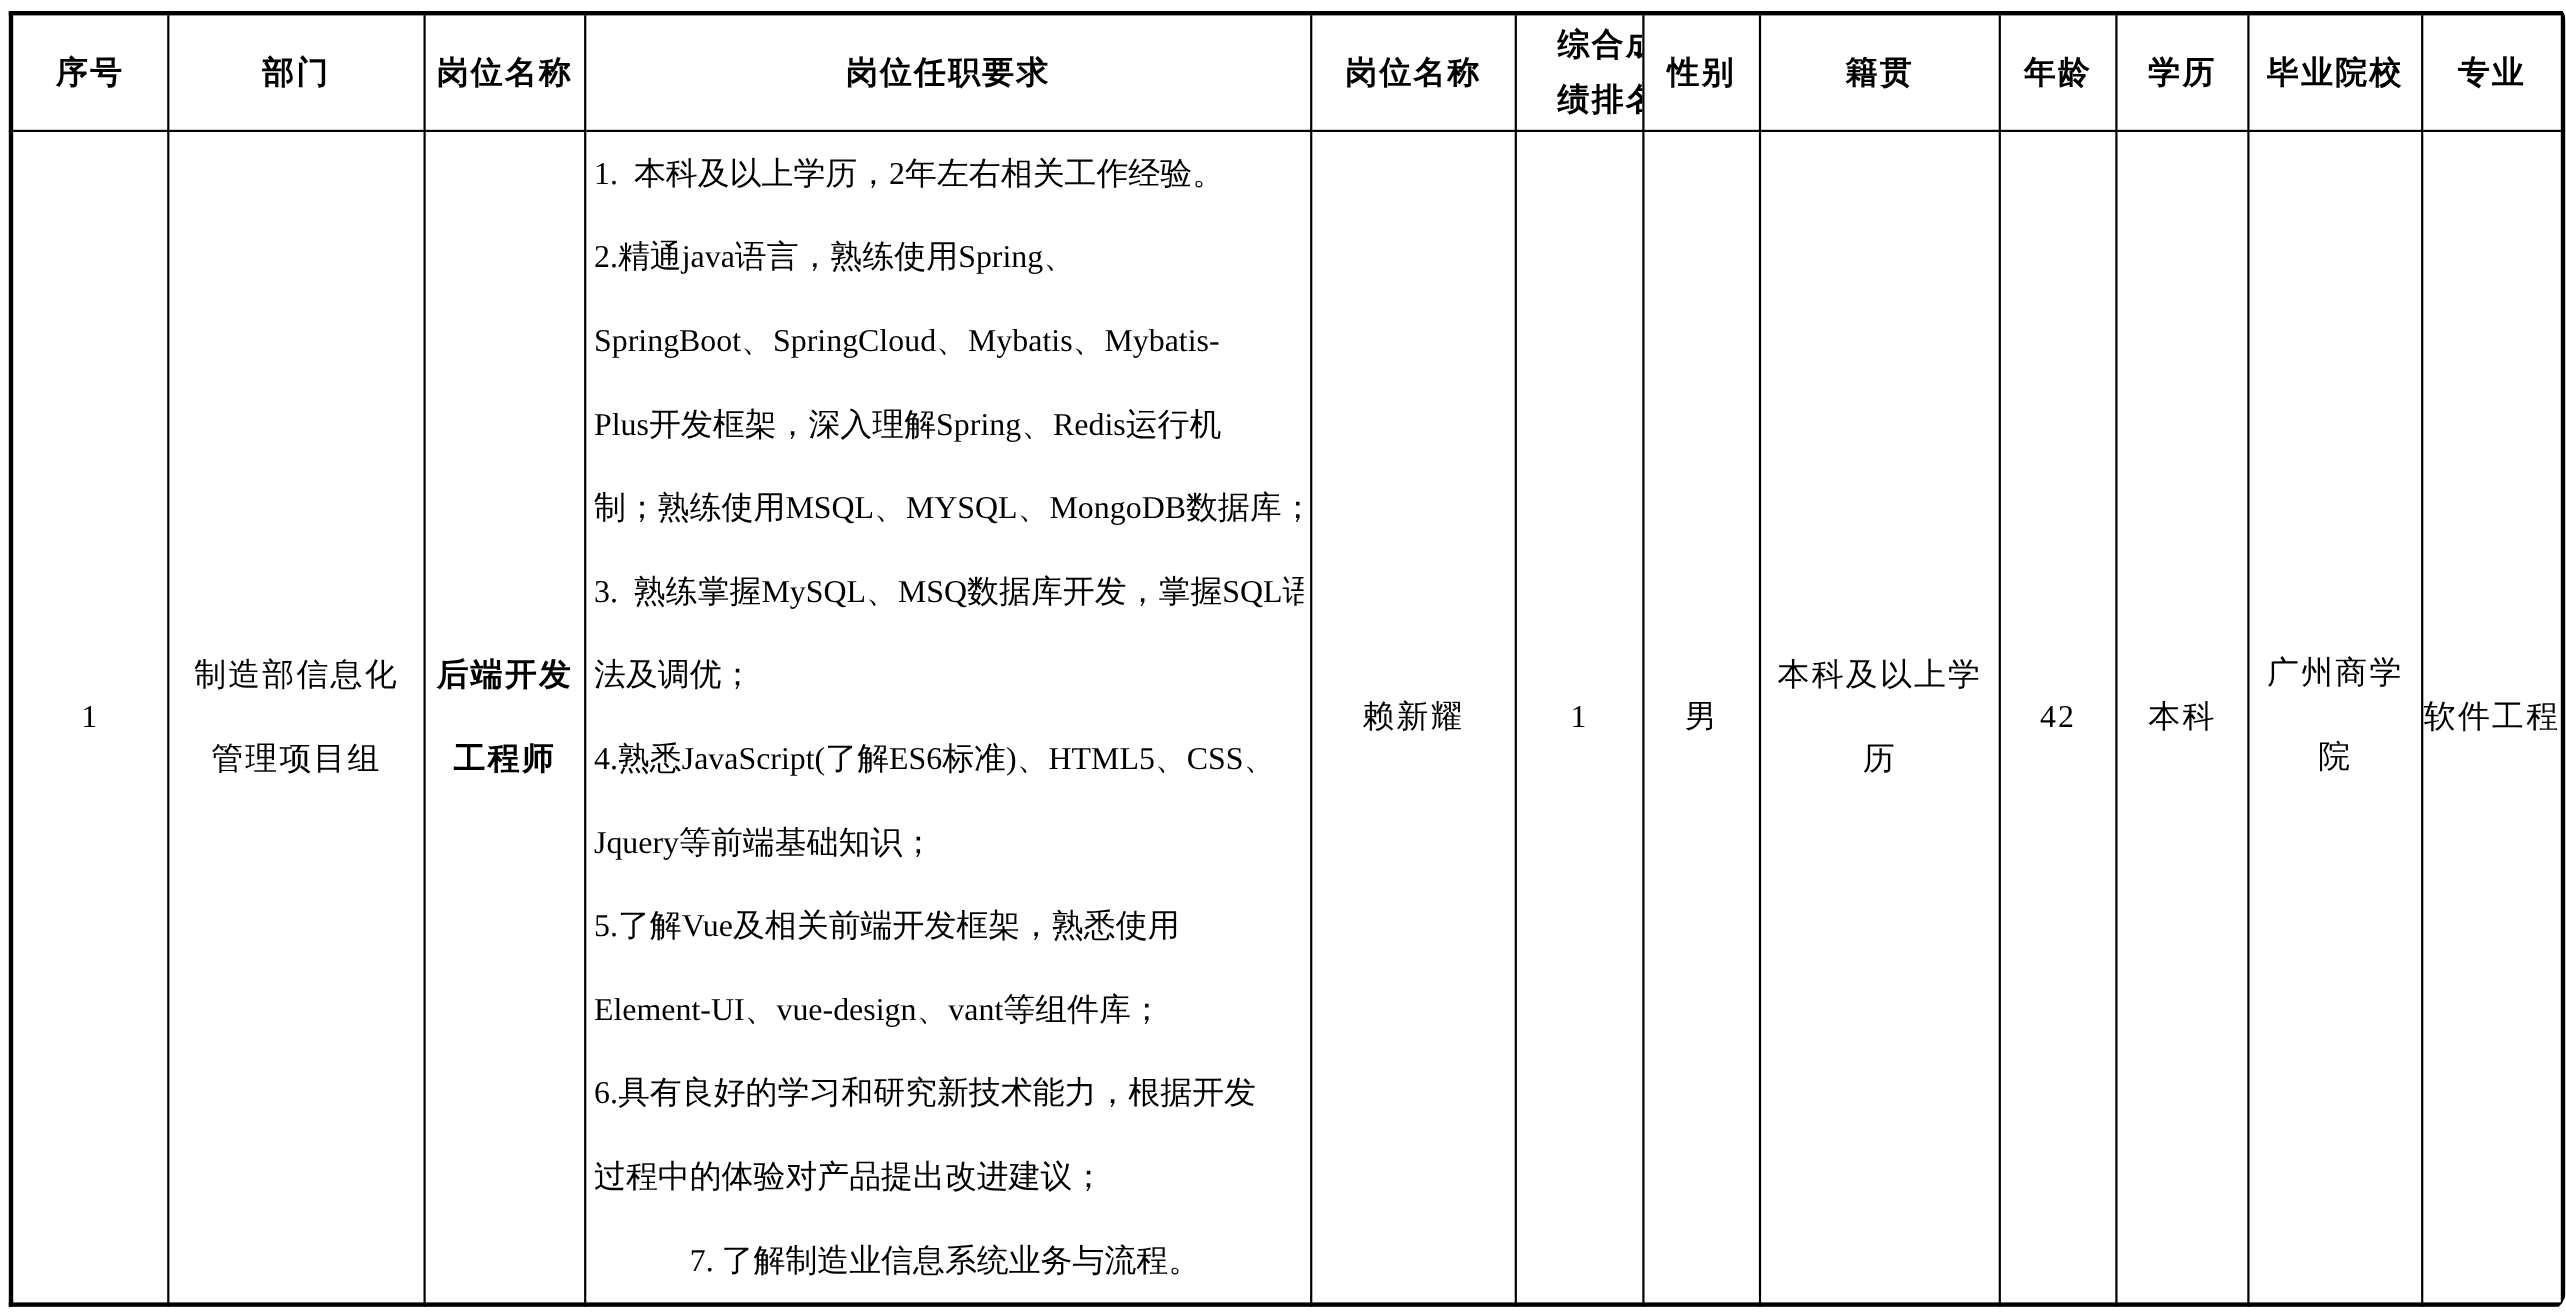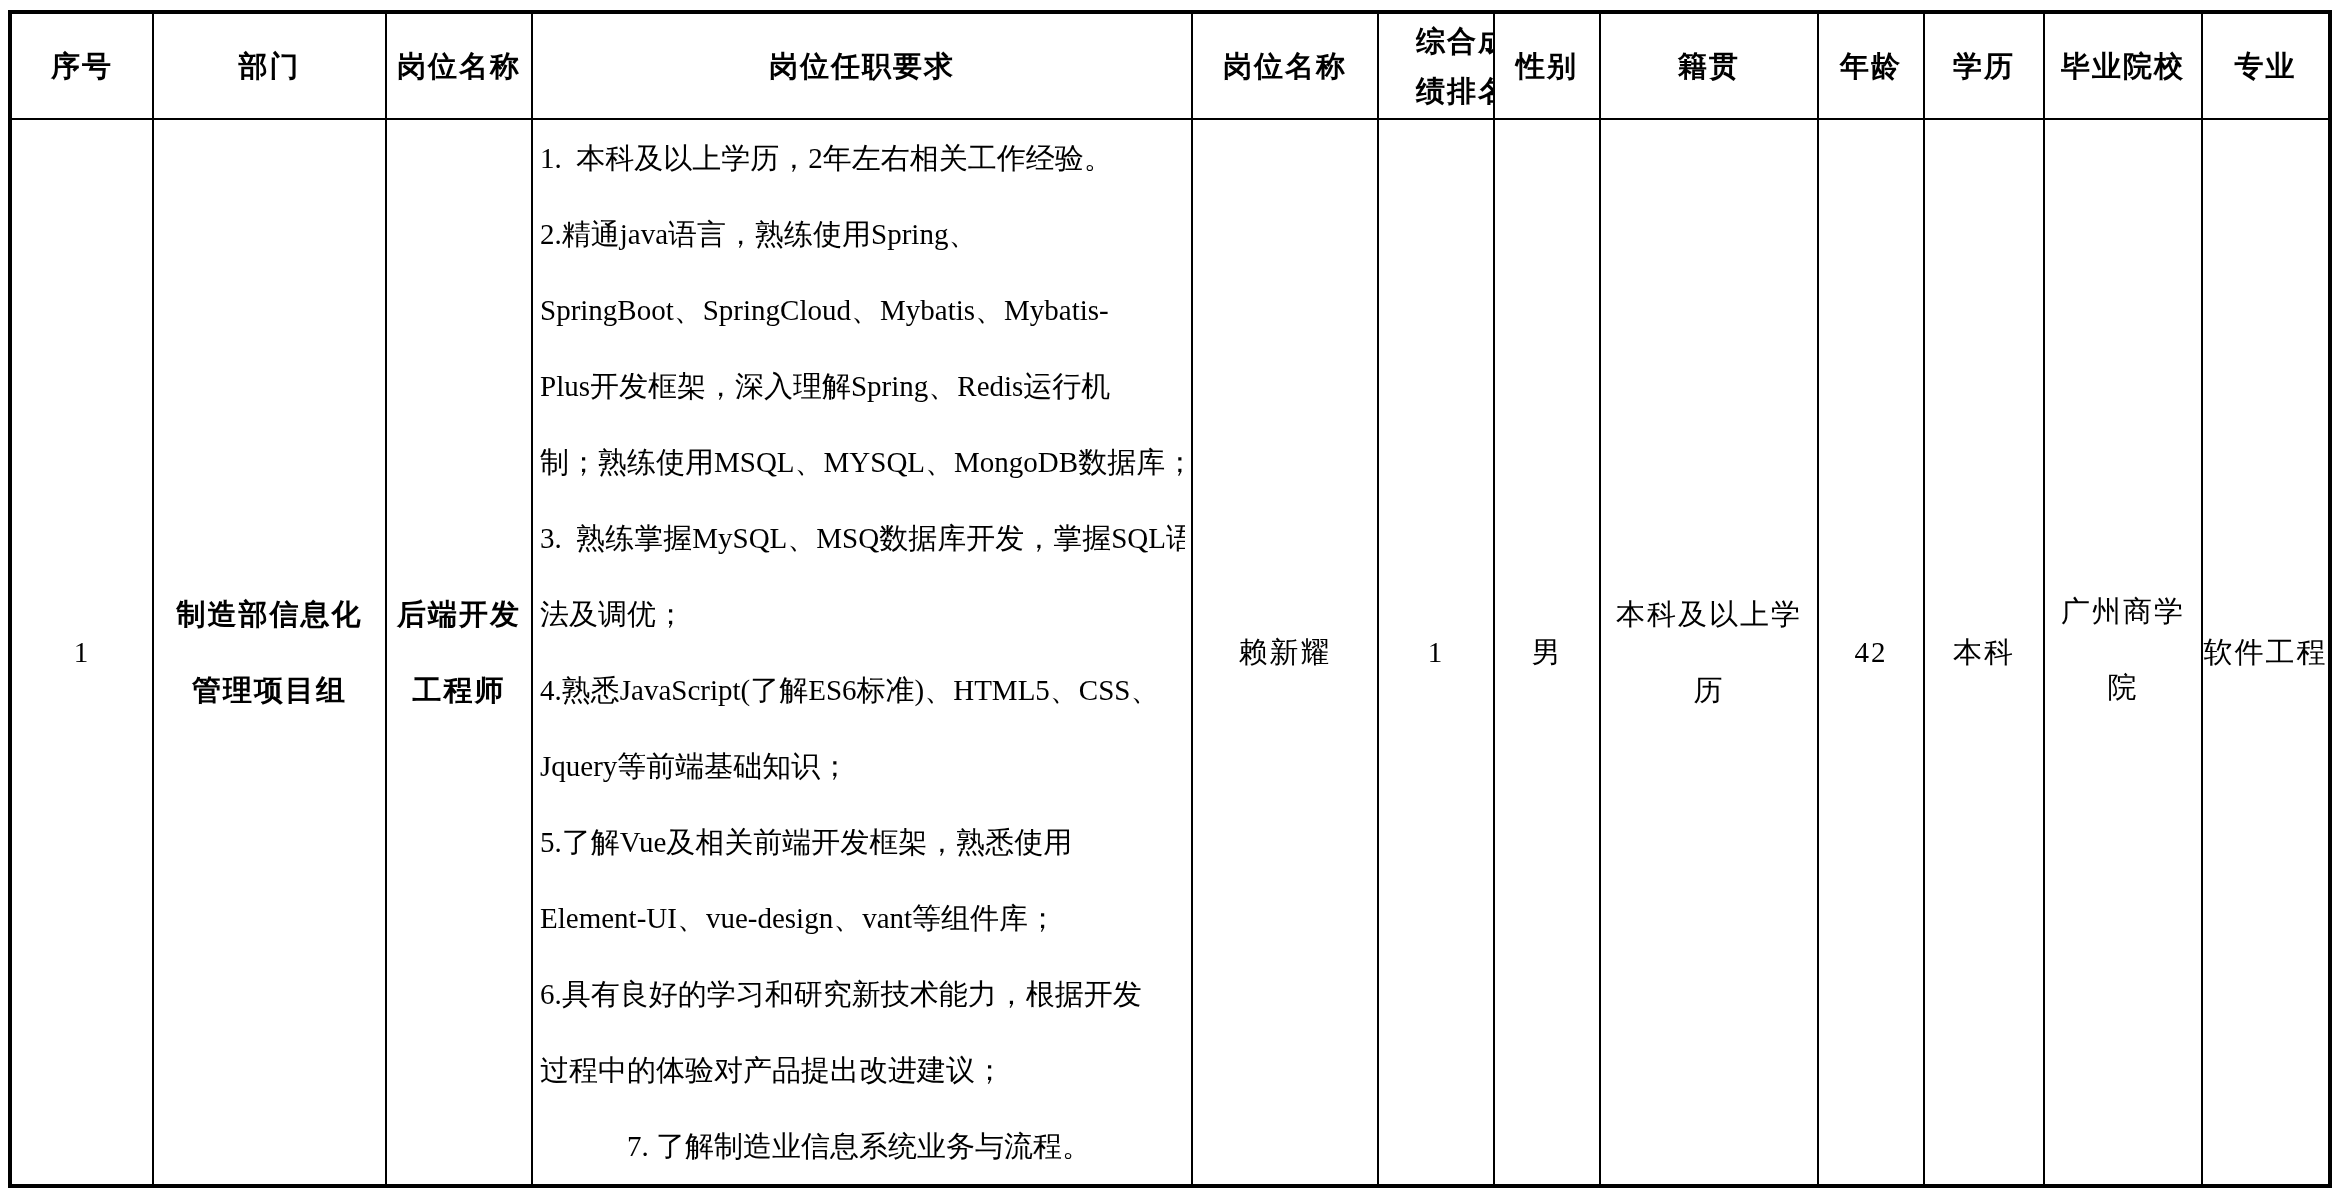--- a/index.html
+++ b/index.html
@@ -8,20 +8,21 @@
     background: #ffffff;
   }
   .page {
     position: relative;
     width: 2333px;
     height: 1194px;
     background: #ffffff;
     overflow: hidden;
     font-family: "Liberation Serif", "DejaVu Serif", serif;
     color: #000000;
+    border-radius: 22px;
   }
   table.sheet {
     position: absolute;
     left: 8px;
     top: 10px;
     width: 2320px;
     border-collapse: collapse;
     table-layout: fixed;
     border: 4px solid #000000;
     background: #ffffff;
@@ -41,21 +42,21 @@
     line-height: 50px;
     letter-spacing: 2px;
   }
   .sheet td {
     font-size: 29px;
     line-height: 76px;
     letter-spacing: 2px;
   }
   
   .w3     { display: inline-block; width: 95px;  vertical-align: middle; margin-left: 36px; }
-  .wdept  { display: inline-block; width: 192px; vertical-align: middle; font-weight: bold; }
+  .wdept  { display: inline-block; width: 192px; vertical-align: middle; }
   .wpos   { display: inline-block; width: 128px; vertical-align: middle; font-weight: bold; }
   .wschool{ display: inline-block; width: 128px; vertical-align: middle; font-family: Liberation Mono, monospace; }
   
   td.td-req {
     vertical-align: top;
     text-align: left;
     padding: 0 6px 0 7px;
     letter-spacing: 0;
   }
   .td-req .line {

